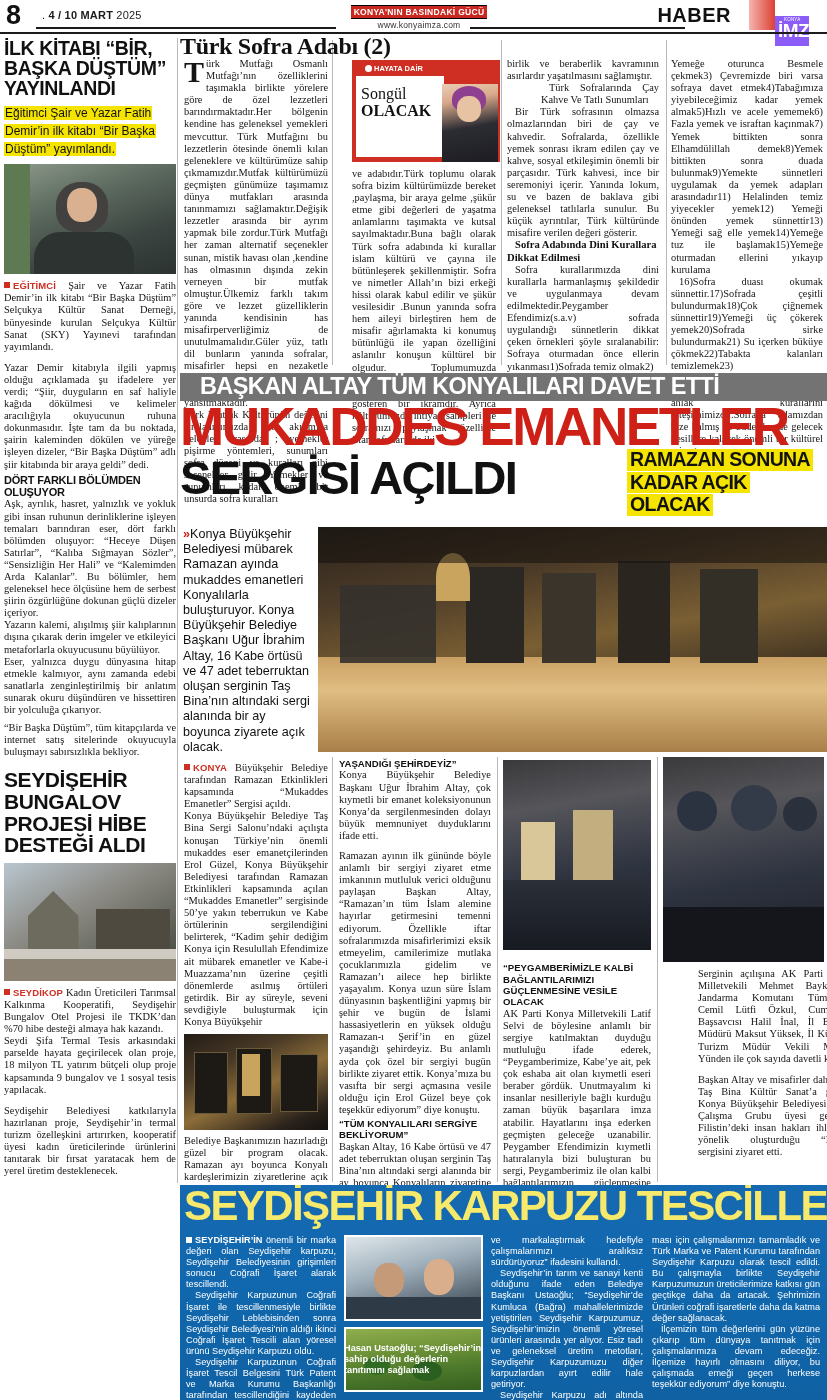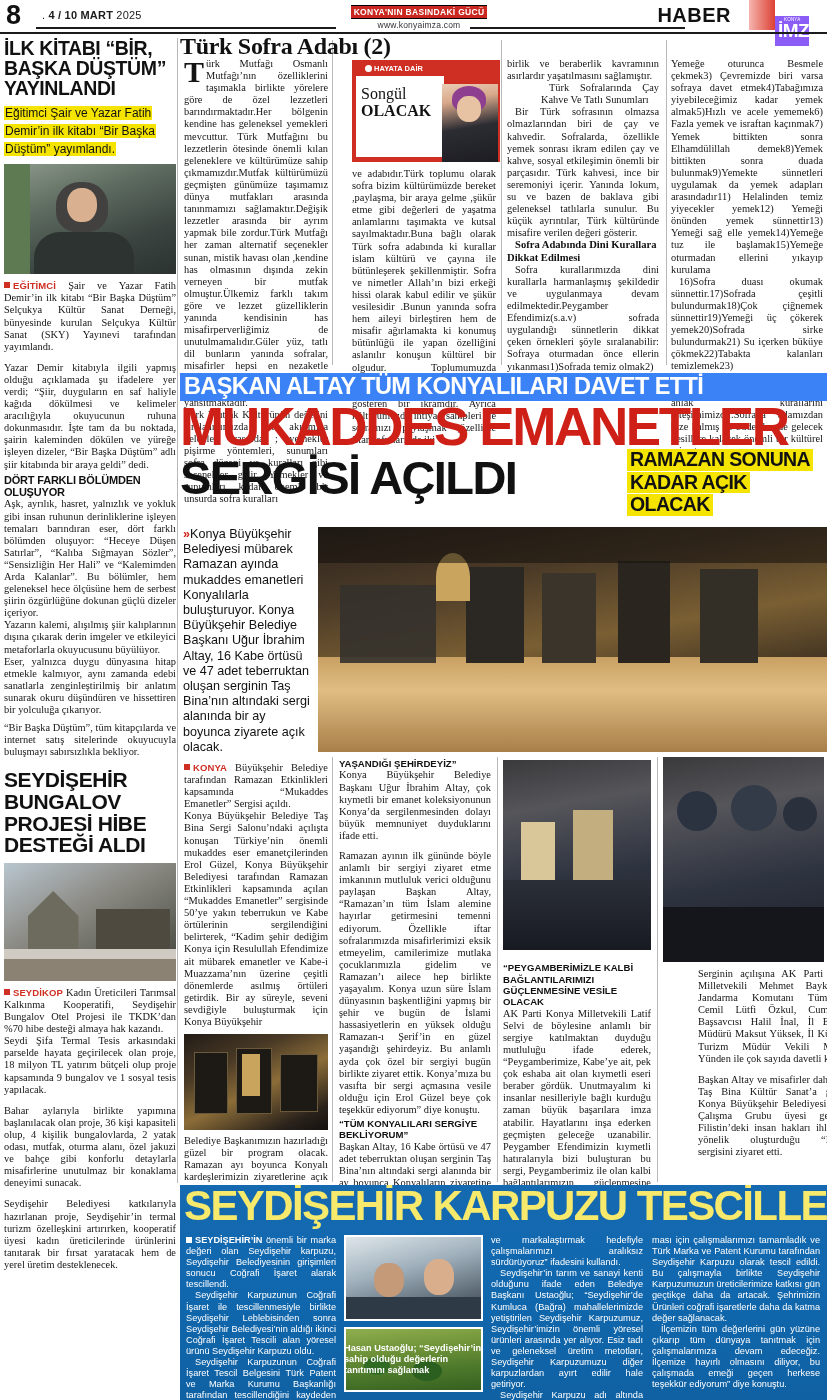--- a/index.html
+++ b/index.html
@@ -153,24 +153,24 @@
     background:#8e3f8f; border-radius:50% 50% 40% 40%;
   }
   .author-card .portrait .face {
     position:absolute; left:15px; top:12px; width:24px; height:26px;
     background:#e7c3a4; border-radius:45%;
   }
 
   
   .bigred { position:absolute; left:180px; top:373px; width:647px; }
   .red-bar {
-    background:#3b82f6; color:#fff;
+    background:#737373; color:#fff;
     font-family:"Liberation Sans", sans-serif; font-weight:bold;
     font-size:23.5px; line-height:25px; letter-spacing:-0.6px;
-    padding:1px 4px 2px 4px; white-space:nowrap; overflow:hidden;
+    padding:1px 4px 2px 20px; white-space:nowrap; overflow:hidden;
   }
   .mega {
     color:#cf2017;
     font-family:"Liberation Sans", sans-serif; font-weight:bold;
     font-size:53px; line-height:50px; letter-spacing:-2.4px;
     margin-top:1px; white-space:nowrap;
   }
   .mega2 {
     color:#111;
     font-family:"Liberation Sans", sans-serif; font-weight:bold;
@@ -293,21 +293,20 @@
       <div style="position:absolute;left:92px;top:46px;width:74px;height:48px;background:#4f4a3f;"></div>
       <div style="position:absolute;left:0;top:96px;width:172px;height:22px;background:#8b8274;"></div>
       <div style="position:absolute;left:0;top:86px;width:172px;height:10px;background:#cfcac2;"></div>
     </div>
 
     <div class="body-serif" style="margin-top:6px;">
       <span class="kicker-sq"></span><span class="kicker-word">SEYDİKOP</span>
       <span>Kadın Üreticileri Tarımsal Kalkınma Kooperatifi, Seydişehir Bungalov Otel Projesi ile TKDK’dan %70 hibe desteği almaya hak kazandı.</span>
     </div>
     <div class="body-serif">Seydi Şifa Termal Tesis arkasındaki parselde hayata geçirilecek olan proje, 18 milyon TL yatırım bütçeli olup proje kapsamında 9 bungalov ve 1 sosyal tesis yapılacak.</div>
-    <div class="body-serif" style="margin-top:9px;">Bahar aylarıyla birlikte yapımına başlanılacak olan proje, 36 kişi kapasiteli olup, 4 kişilik bungalovlarda, 2 yatak odası, mutfak, oturma alanı, özel jakuzi ve bahçe gibi konforlu detaylarla misafirlerine unutulmaz bir konaklama deneyimi sunacak.</div>
     <div class="body-serif" style="margin-top:9px;">Seydişehir Belediyesi katkılarıyla hazırlanan proje, Seydişehir’in termal turizm özelleşkini artırırken, kooperatif üyesi kadın üreticilerinde ürünlerini tanıtarak bir fırsat yaratacak hem de yerel üretim desteklenecek.</div>
   </div>
 
   <div class="sofra-title">Türk Sofra Adabı (2)</div>
 
   <div class="author-card" style="left:352px; top:60px; width:148px; height:102px;">
     <div class="tag">
       <span class="dot"></span><span>HAYATA DAİR</span>
     </div>
     <div class="white-area"></div>

